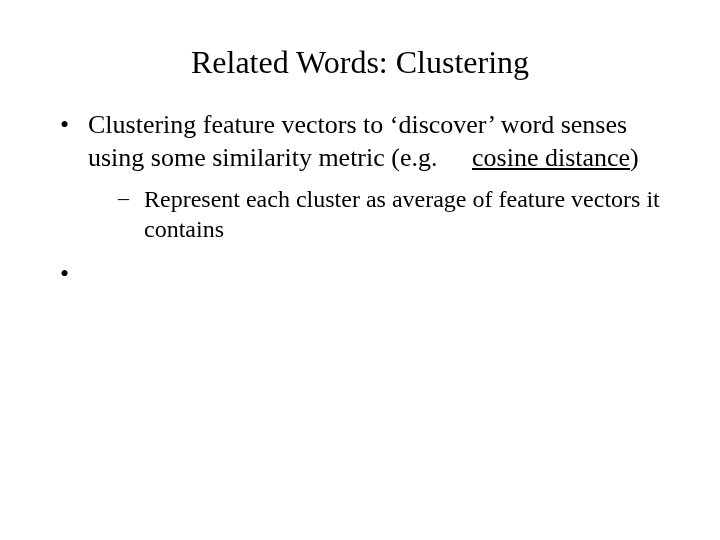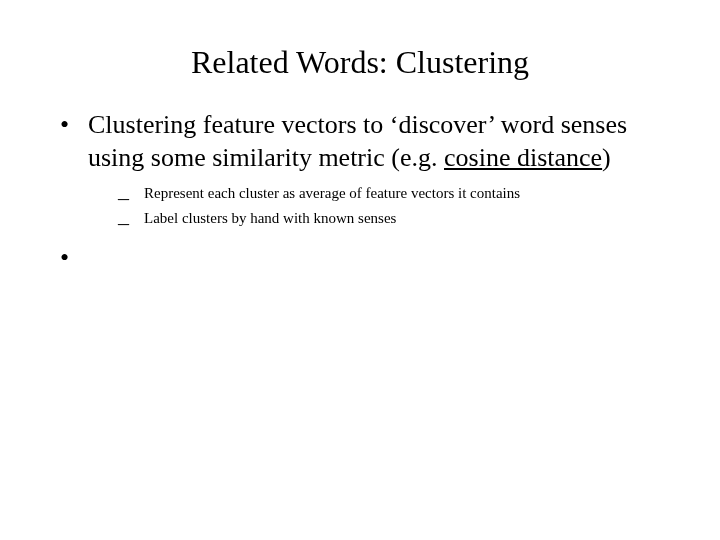--- a/index.html
+++ b/index.html
@@ -40,49 +40,49 @@
     content: "•";
     position: absolute;
     left: 0;
     top: 0;
     font-size: 26px;
   }
   ul.level2 {
     list-style: none;
     padding-left: 30px;
     margin: 10px 11px 14px 0;
-    font-size: 15px;
+    font-size: 24px;
     line-height: 1.25;
   }
   ul.level2 > li {
     position: relative;
     padding-left: 26px;
     margin-bottom: 6px;
   }
   ul.level2 > li::before {
     content: "–";
     position: absolute;
     left: 0;
     top: 0;
     font-size: 22px;
   }
   .underline {
     text-decoration: underline;
+    margin-left: 28px;
   }
 </style>
 </head>
 <body>
 
 <div class="slide">
   <h1 class="title">Related Words: Clustering</h1>
 
   <ul class="level1">
     <li>
       <span>Clustering feature vectors to ‘discover’ word senses using some similarity metric (e.g. </span><span class="underline">cosine distance</span><span>)</span>
       <ul class="level2">
         <li>Represent each cluster as average of feature vectors it contains</li>
-        <li>Label clusters by hand with known senses</li>
       </ul>
     </li>
     <li>
     </li>
   </ul>
 </div>
 
 </body></html>

